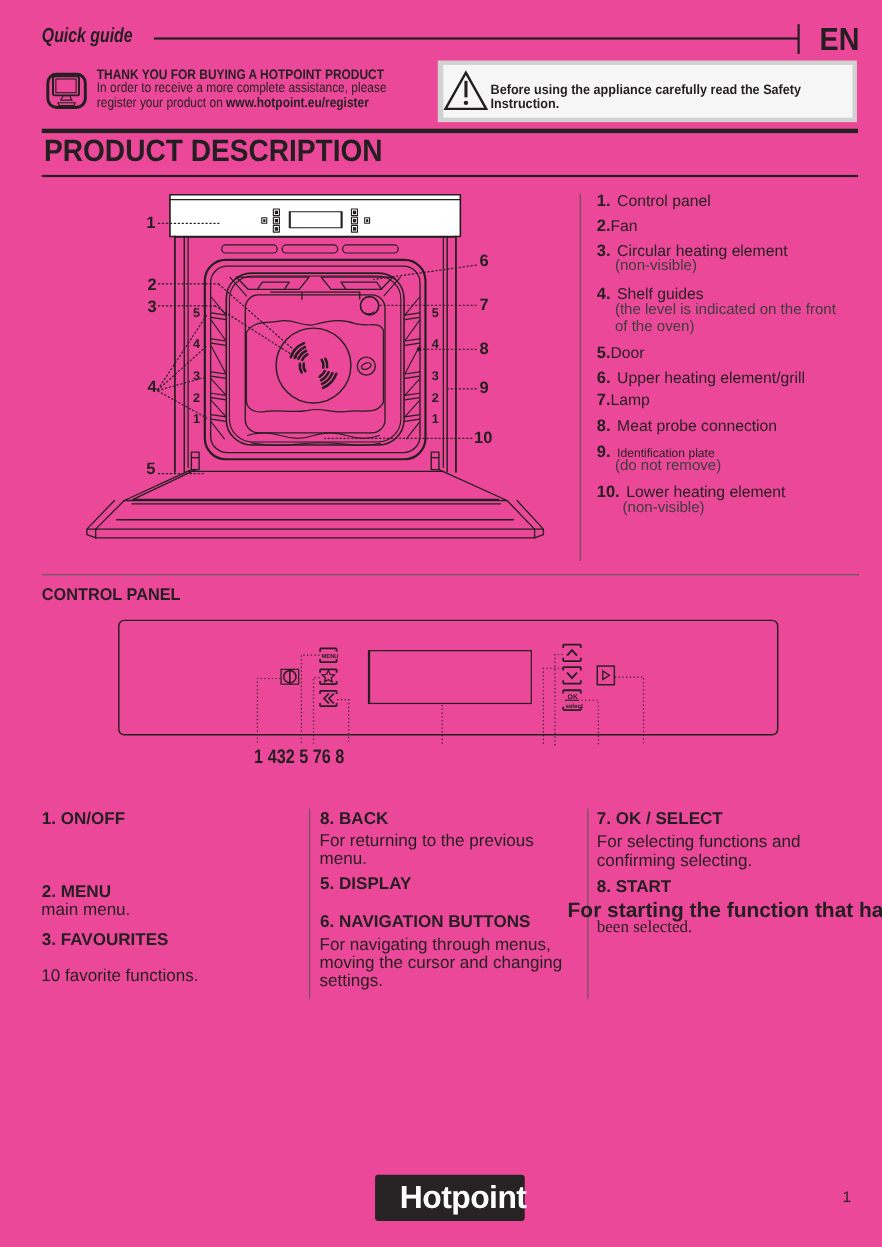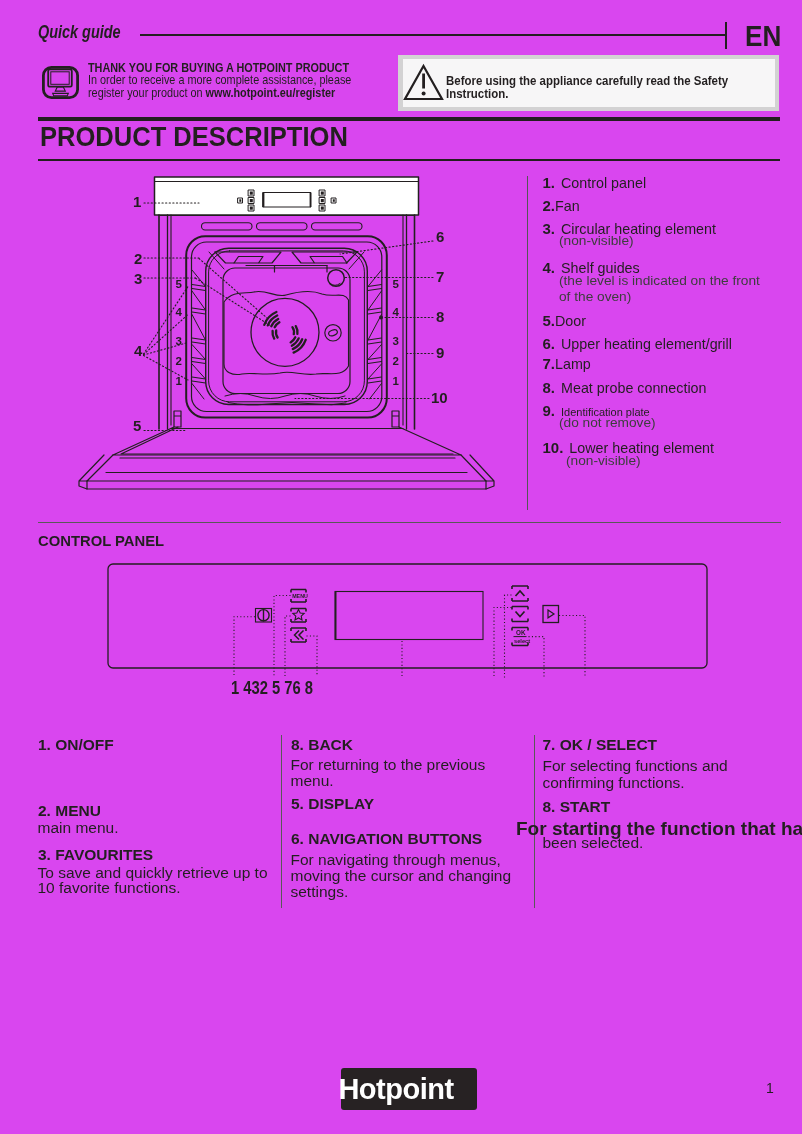--- a/index.html
+++ b/index.html
@@ -1,16 +1,16 @@
 <!DOCTYPE html>
 <html><head>
 <meta charset="utf-8">
 <style>
   html,body{margin:0;padding:0;background:#fff;}
-  #page{position:relative;width:802px;height:1134px;background:#d946ef;overflow:hidden;
+  #page{position:relative;width:802px;height:1134px;background:#ec4899;overflow:hidden;
         font-family:"Liberation Sans",sans-serif;color:#231f20;}
   .abs{position:absolute;}
   .b{font-weight:bold;}
   .ln{position:absolute;white-space:nowrap;}
   .cx{transform-origin:0 0;}
 </style>
 </head>
 <body>
 <div id="page">
 
@@ -359,40 +359,39 @@
 
   <div class="abs" style="left:534px;top:735px;width:1.2px;height:173px;background:#595959;"></div>
 
   <div class="ln b" style="left:38px;top:735.5px;font-size:15.5px;">1. ON/OFF</div>
 
 
   <div class="ln b" style="left:38px;top:781.5px;font-size:15.5px;margin-top:20px;">2. MENU</div>
   <div class="ln" style="left:37.5px;top:818.8px;font-size:15.5px;">main menu.</div>
 
   <div class="ln b" style="left:38px;top:846px;font-size:15.5px;">3. FAVOURITES</div>
-  <div class="ln" style="left:37.5px;top:863.5px;font-size:15.5px;">To save and quickly retrieve up to</div>
   <div class="ln" style="left:37.5px;top:879.4px;font-size:15.5px;">10 favorite functions.</div>
 
   <div class="ln b" style="left:291px;top:735.5px;font-size:15.5px;">8. BACK</div>
   <div class="ln" style="left:290.5px;top:756.1px;font-size:15.5px;">For returning to the previous</div>
   <div class="ln" style="left:290.5px;top:771.6px;font-size:15.5px;">menu.</div>
 
   <div class="ln b" style="left:291px;top:795.3px;font-size:15.5px;">5. DISPLAY</div>
 
   <div class="ln b" style="left:291px;top:830.3px;font-size:15.5px;">6. NAVIGATION BUTTONS</div>
   <div class="ln" style="left:290.5px;top:851.1px;font-size:15.5px;">For navigating through menus,</div>
   <div class="ln" style="left:290.5px;top:866.8px;font-size:15.5px;">moving the cursor and changing</div>
   <div class="ln" style="left:290.5px;top:882.5px;font-size:15.5px;">settings.</div>
 
   <div class="ln b" style="left:542.5px;top:736.1px;font-size:15.5px;">7. OK / SELECT</div>
   <div class="ln" style="left:542.5px;top:756.7px;font-size:15.5px;">For selecting functions and</div>
-  <div class="ln" style="left:542.5px;top:774px;font-size:15.5px;">confirming functions.</div>
+  <div class="ln" style="left:542.5px;top:774px;font-size:15.5px;">confirming selecting.</div>
 
   <div class="ln b" style="left:542.5px;top:798.3px;font-size:15.5px;">8. START</div>
   <div class="ln" style="left:516px;top:818.1px;font-size:19px;font-weight:bold;">For starting the function that has</div>
-  <div class="ln" style="left:542.5px;top:834.2px;font-size:15.5px;">been selected.</div>
+  <div class="ln" style="left:542.5px;top:834.2px;font-size:15.5px;font-family:Liberation Serif, serif;">been selected.</div>
 
   <div class="abs" style="left:341px;top:1068px;width:136px;height:42px;background:#272223;border-radius:3px;"></div>
-  <div class="abs b" style="left:328px;top:1068px;width:136px;height:42px;display:flex;align-items:center;justify-content:center;color:#fff;font-size:29px;letter-spacing:-0.5px;">Hotpoint</div>
+  <div class="abs b" style="left:353px;top:1068px;width:136px;height:42px;display:flex;align-items:center;justify-content:center;color:#fff;font-size:29px;letter-spacing:-0.5px;">Hotpoint</div>
 
   <div class="abs" style="left:766px;top:1080px;font-size:14px;">1</div>
 
 </div>
 
 </body></html>

